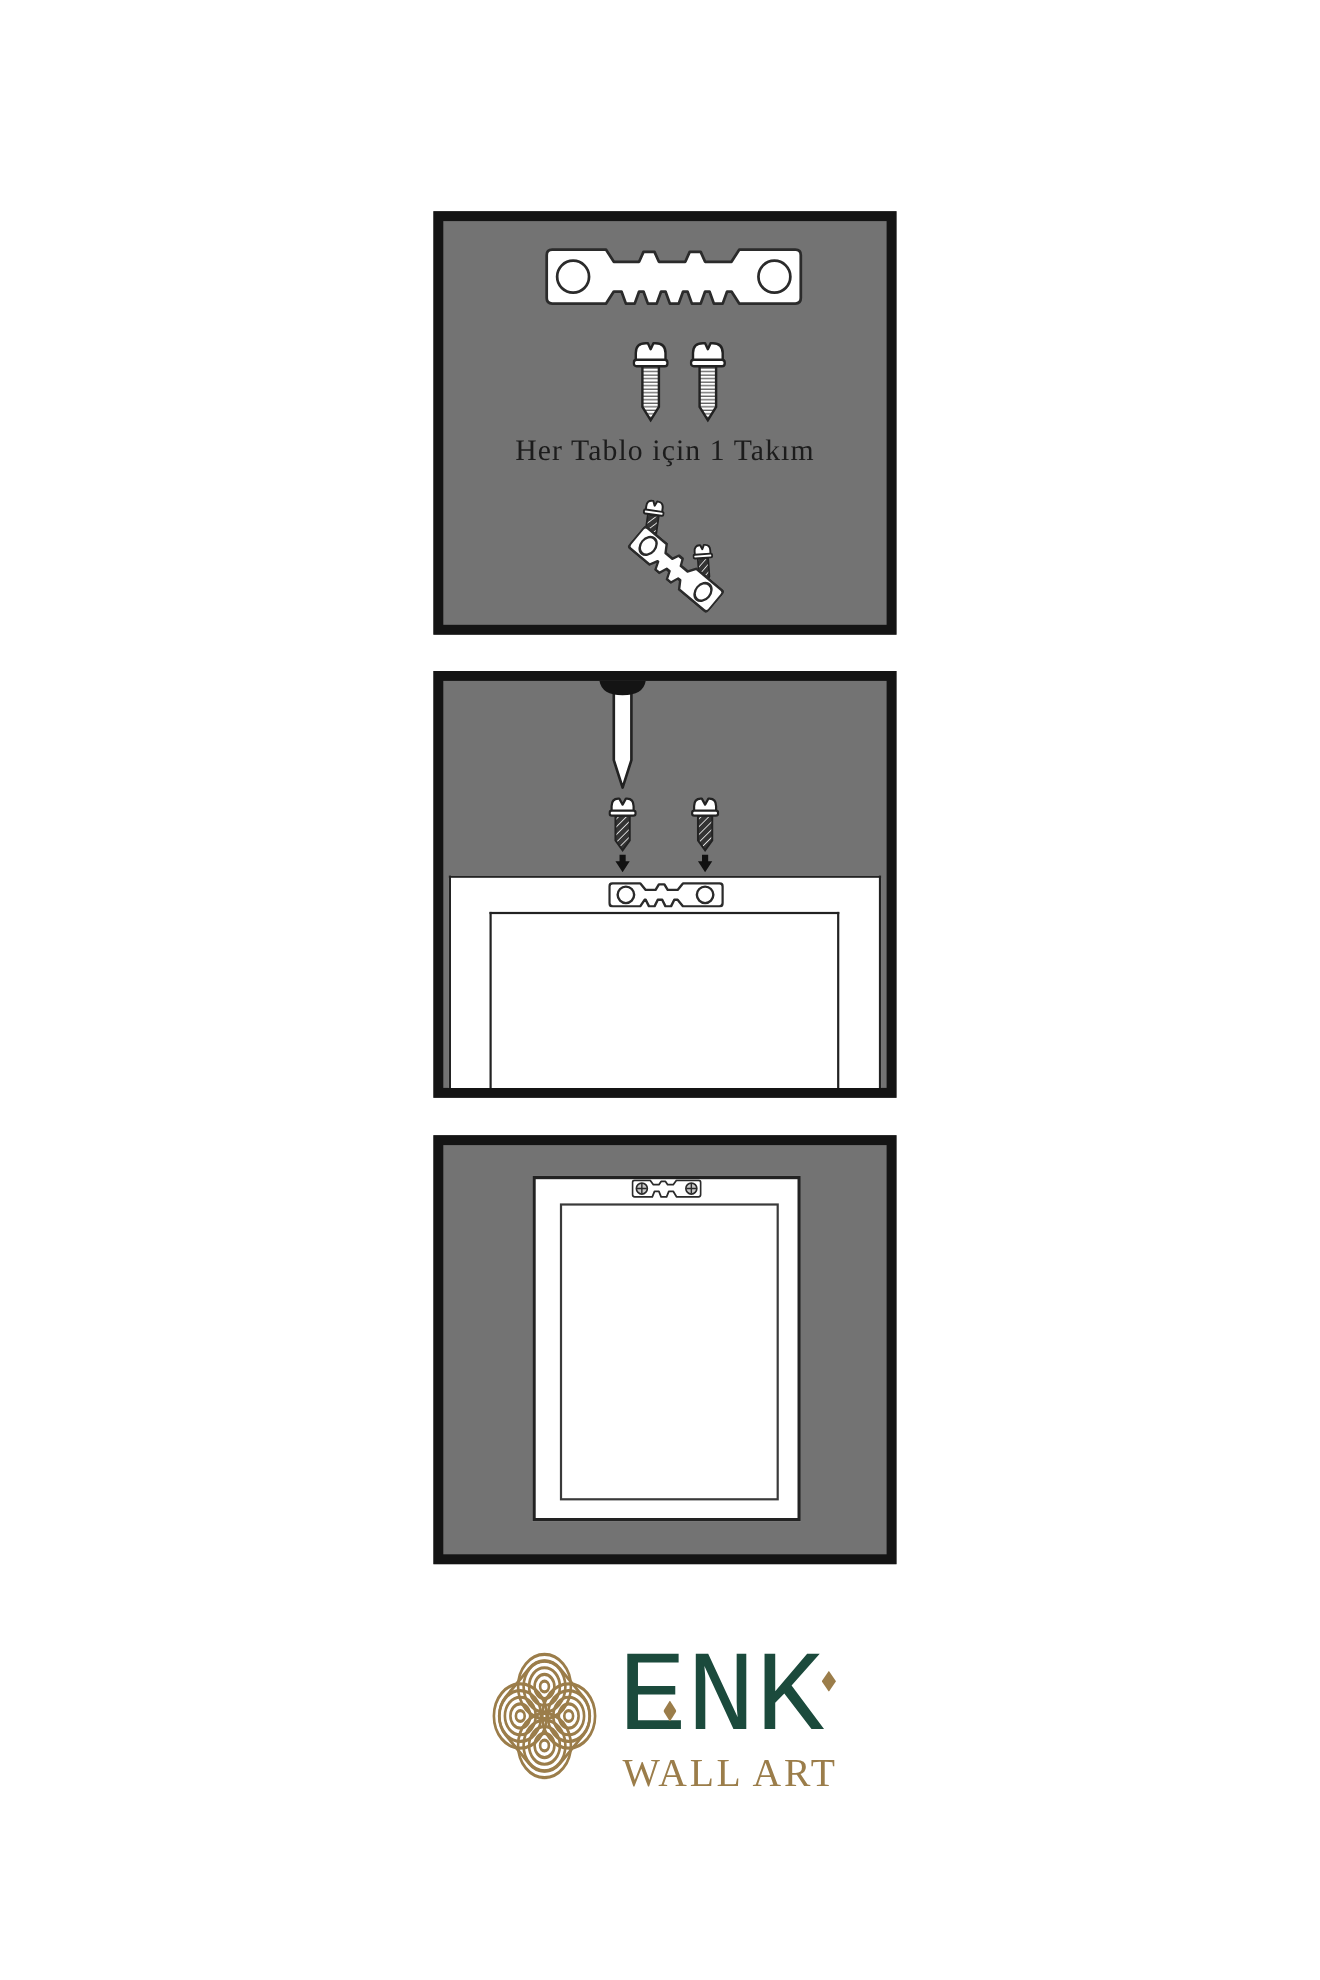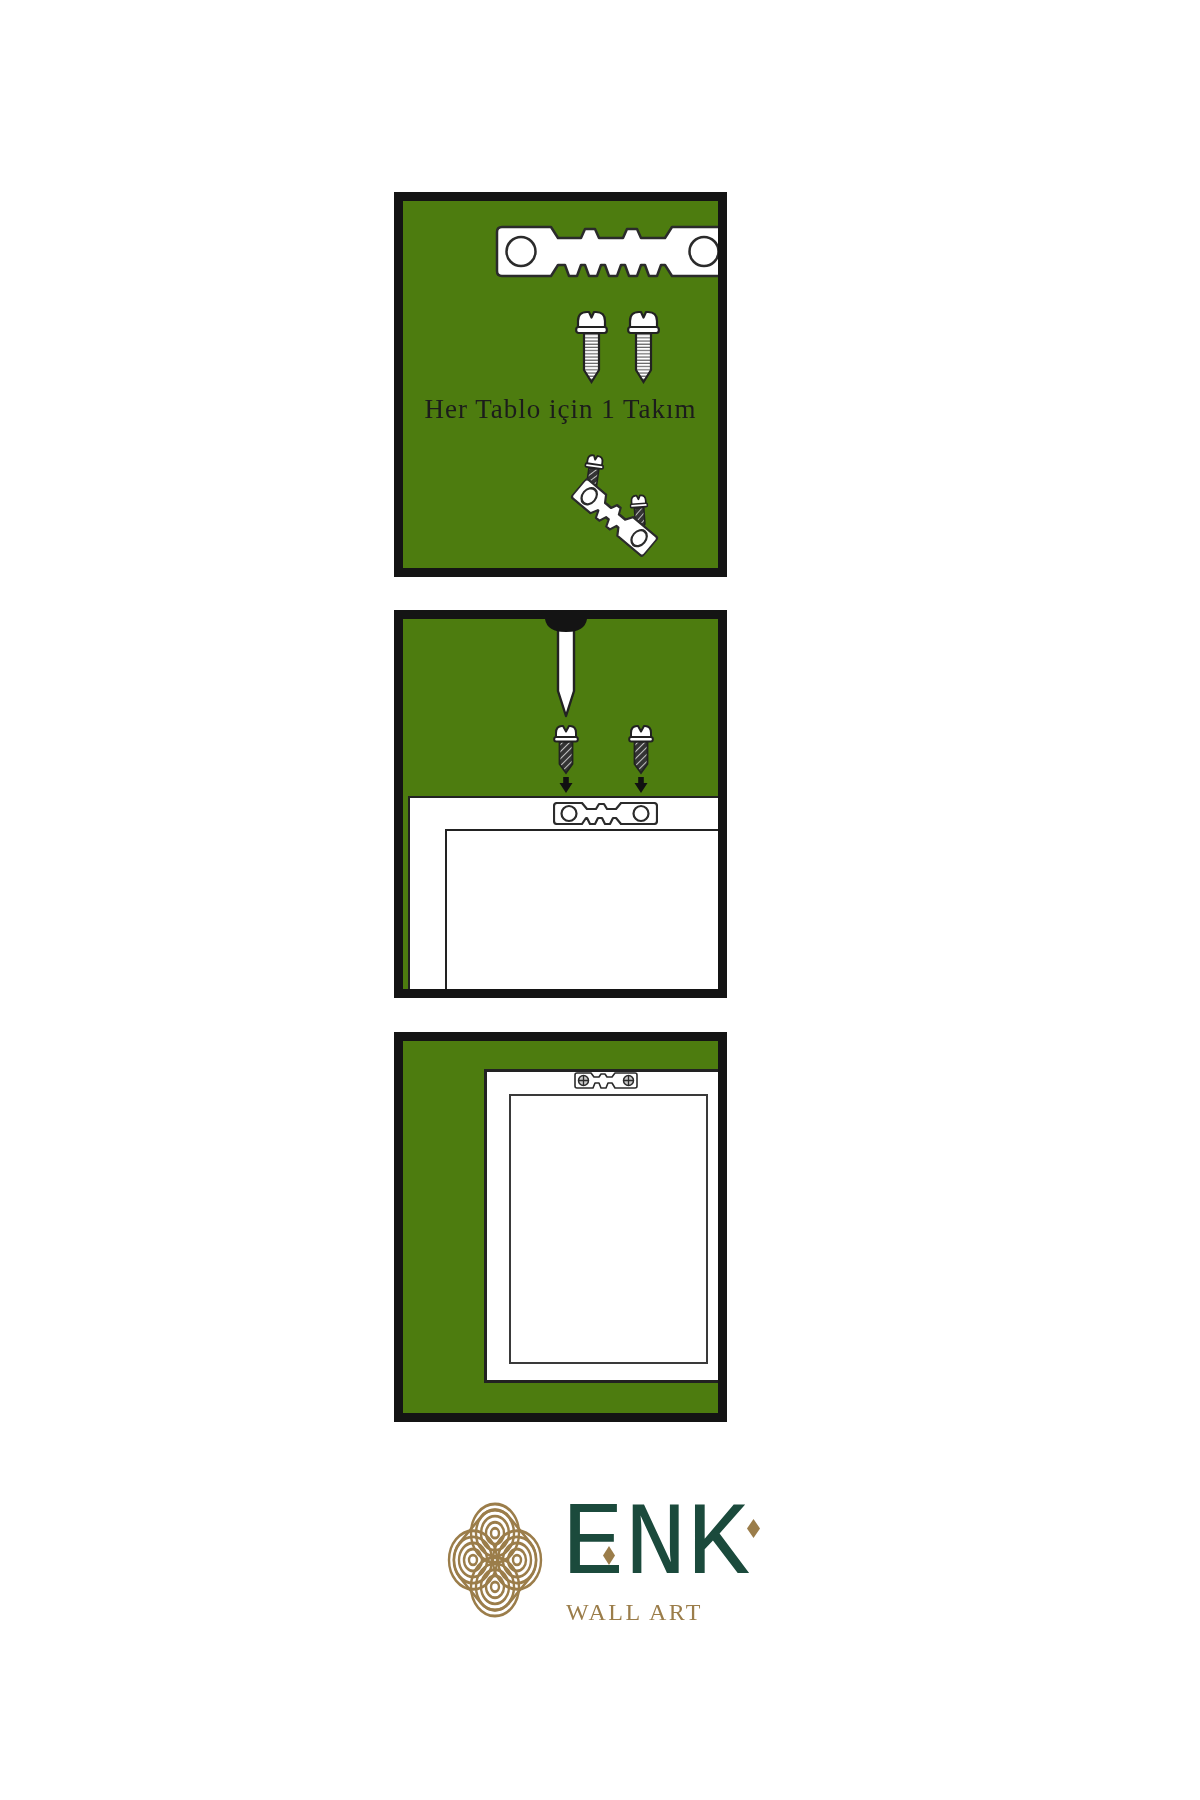--- a/index.html
+++ b/index.html
@@ -1,18 +1,18 @@
 <!DOCTYPE html>
 <html><head>
 <meta charset="utf-8">
 <style>
   html,body{margin:0;padding:0;background:#ffffff;}
   .canvas{position:relative;width:1200px;height:1800px;background:#ffffff;overflow:hidden;
           font-family:"Liberation Sans",sans-serif;}
-  .panel{position:absolute;left:394px;width:333px;border:9px solid #141414;background:#4d7c0f;
+  .panel{position:absolute;left:394px;width:421px;border:9px solid #141414;background:#737373;
          box-sizing:border-box;overflow:hidden;}
   #panel-1{top:192px;height:385px;}
   #panel-2{top:610px;height:388px;}
   #panel-3{top:1032px;height:390px;}
   .abs{position:absolute;}
   .caption{position:absolute;left:0;top:193px;width:100%;text-align:center;
            font-family:"Liberation Serif","DejaVu Serif",serif;font-size:27px;
            letter-spacing:1px;color:#1c1c1c;white-space:nowrap;}
   
   .frame2-outer{left:5px;top:177px;width:393px;height:210px;border:2.5px solid #222;
@@ -21,21 +21,21 @@
                 border-bottom:none;box-sizing:border-box;background:#fff;}
   
   .frame3-outer{left:81px;top:28px;width:244px;height:314px;border:3px solid #222;
                 box-sizing:border-box;background:#fff;}
   .frame3-inner{left:22px;top:22px;width:199px;height:270px;border:2px solid #3a3a3a;
                 box-sizing:border-box;background:#fff;}
   
   .brand-word{position:absolute;left:562px;top:1493px;line-height:104px;font-size:104px;
               font-family:Liberation Mono, monospace;color:#1b4a3c;
               letter-spacing:0px;white-space:nowrap;}
-  .brand-sub{position:absolute;left:566px;top:1598px;line-height:28px;font-size:24px;
+  .brand-sub{position:absolute;left:566px;top:1598px;line-height:28px;font-size:36px;
              font-family:"Liberation Serif","DejaVu Serif",serif;color:#9b7d4a;
              letter-spacing:2.5px;white-space:nowrap;}
   .diamond{position:absolute;background:#9b7d4a;
            clip-path:polygon(50% 0,100% 50%,50% 100%,0 50%);}
   .d1{left:603px;top:1546px;width:12px;height:19px;}
   .d2{left:747px;top:1519px;width:13px;height:19px;}
 </style>
 </head>
 <body>
 

